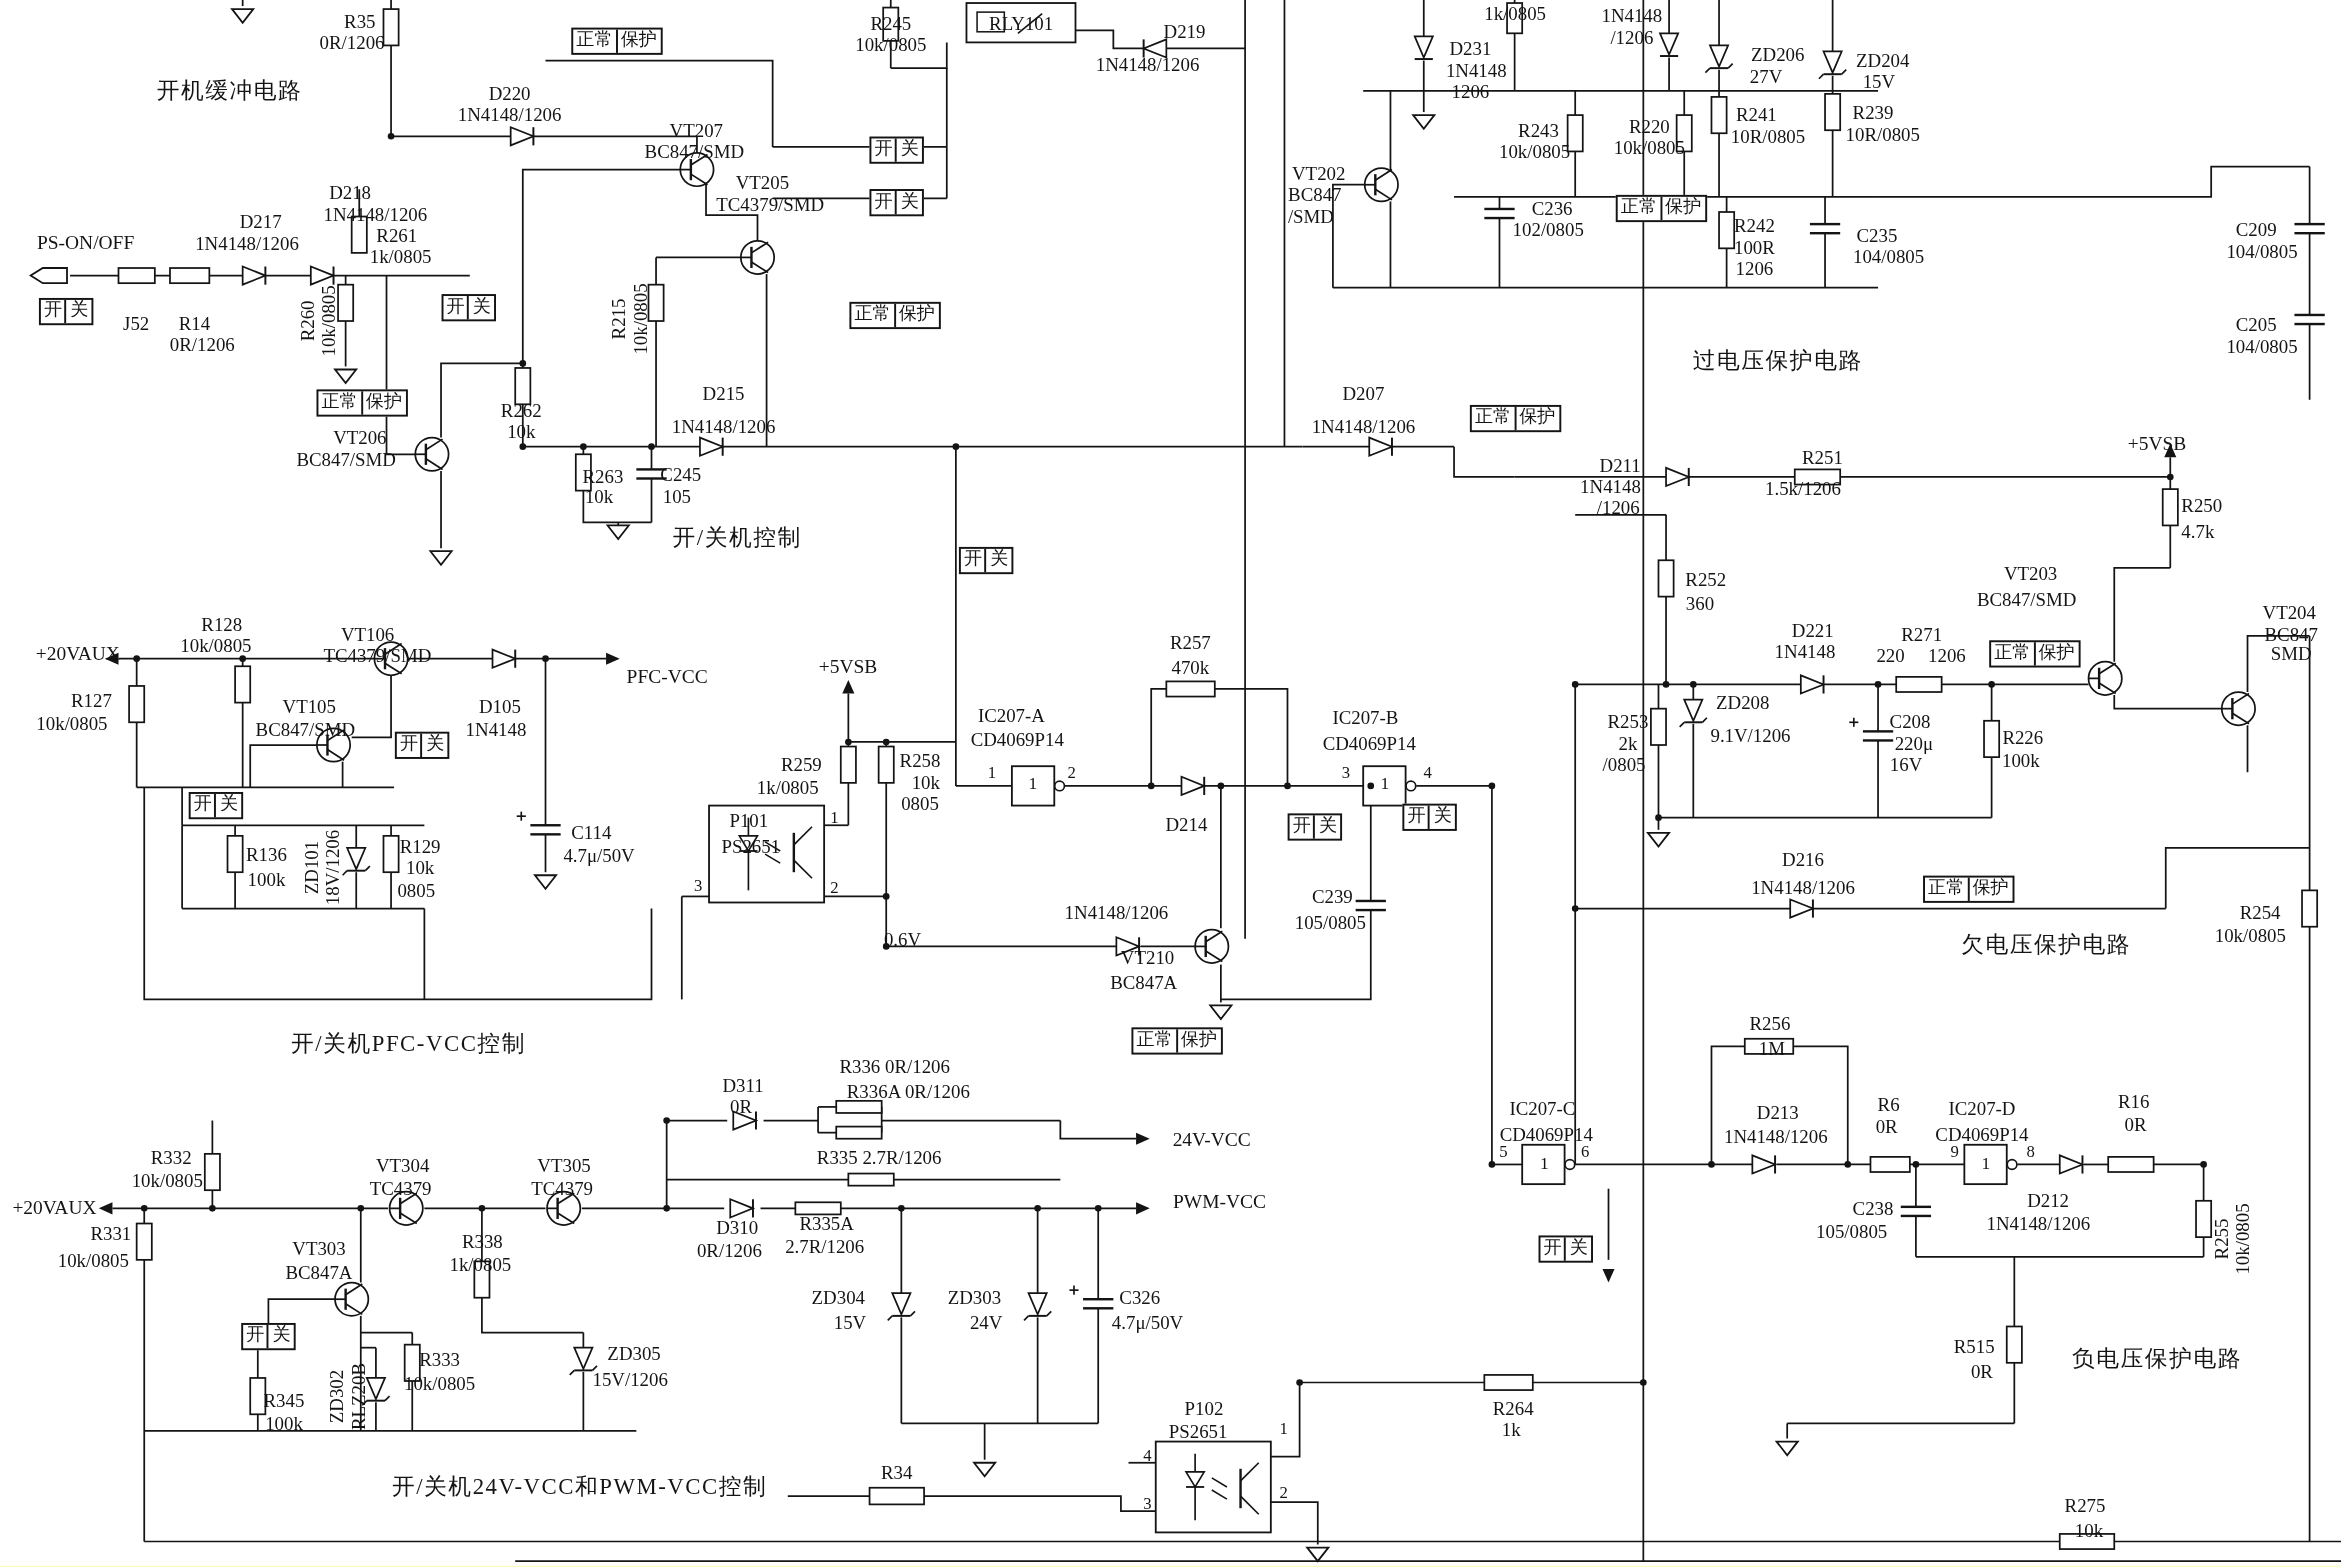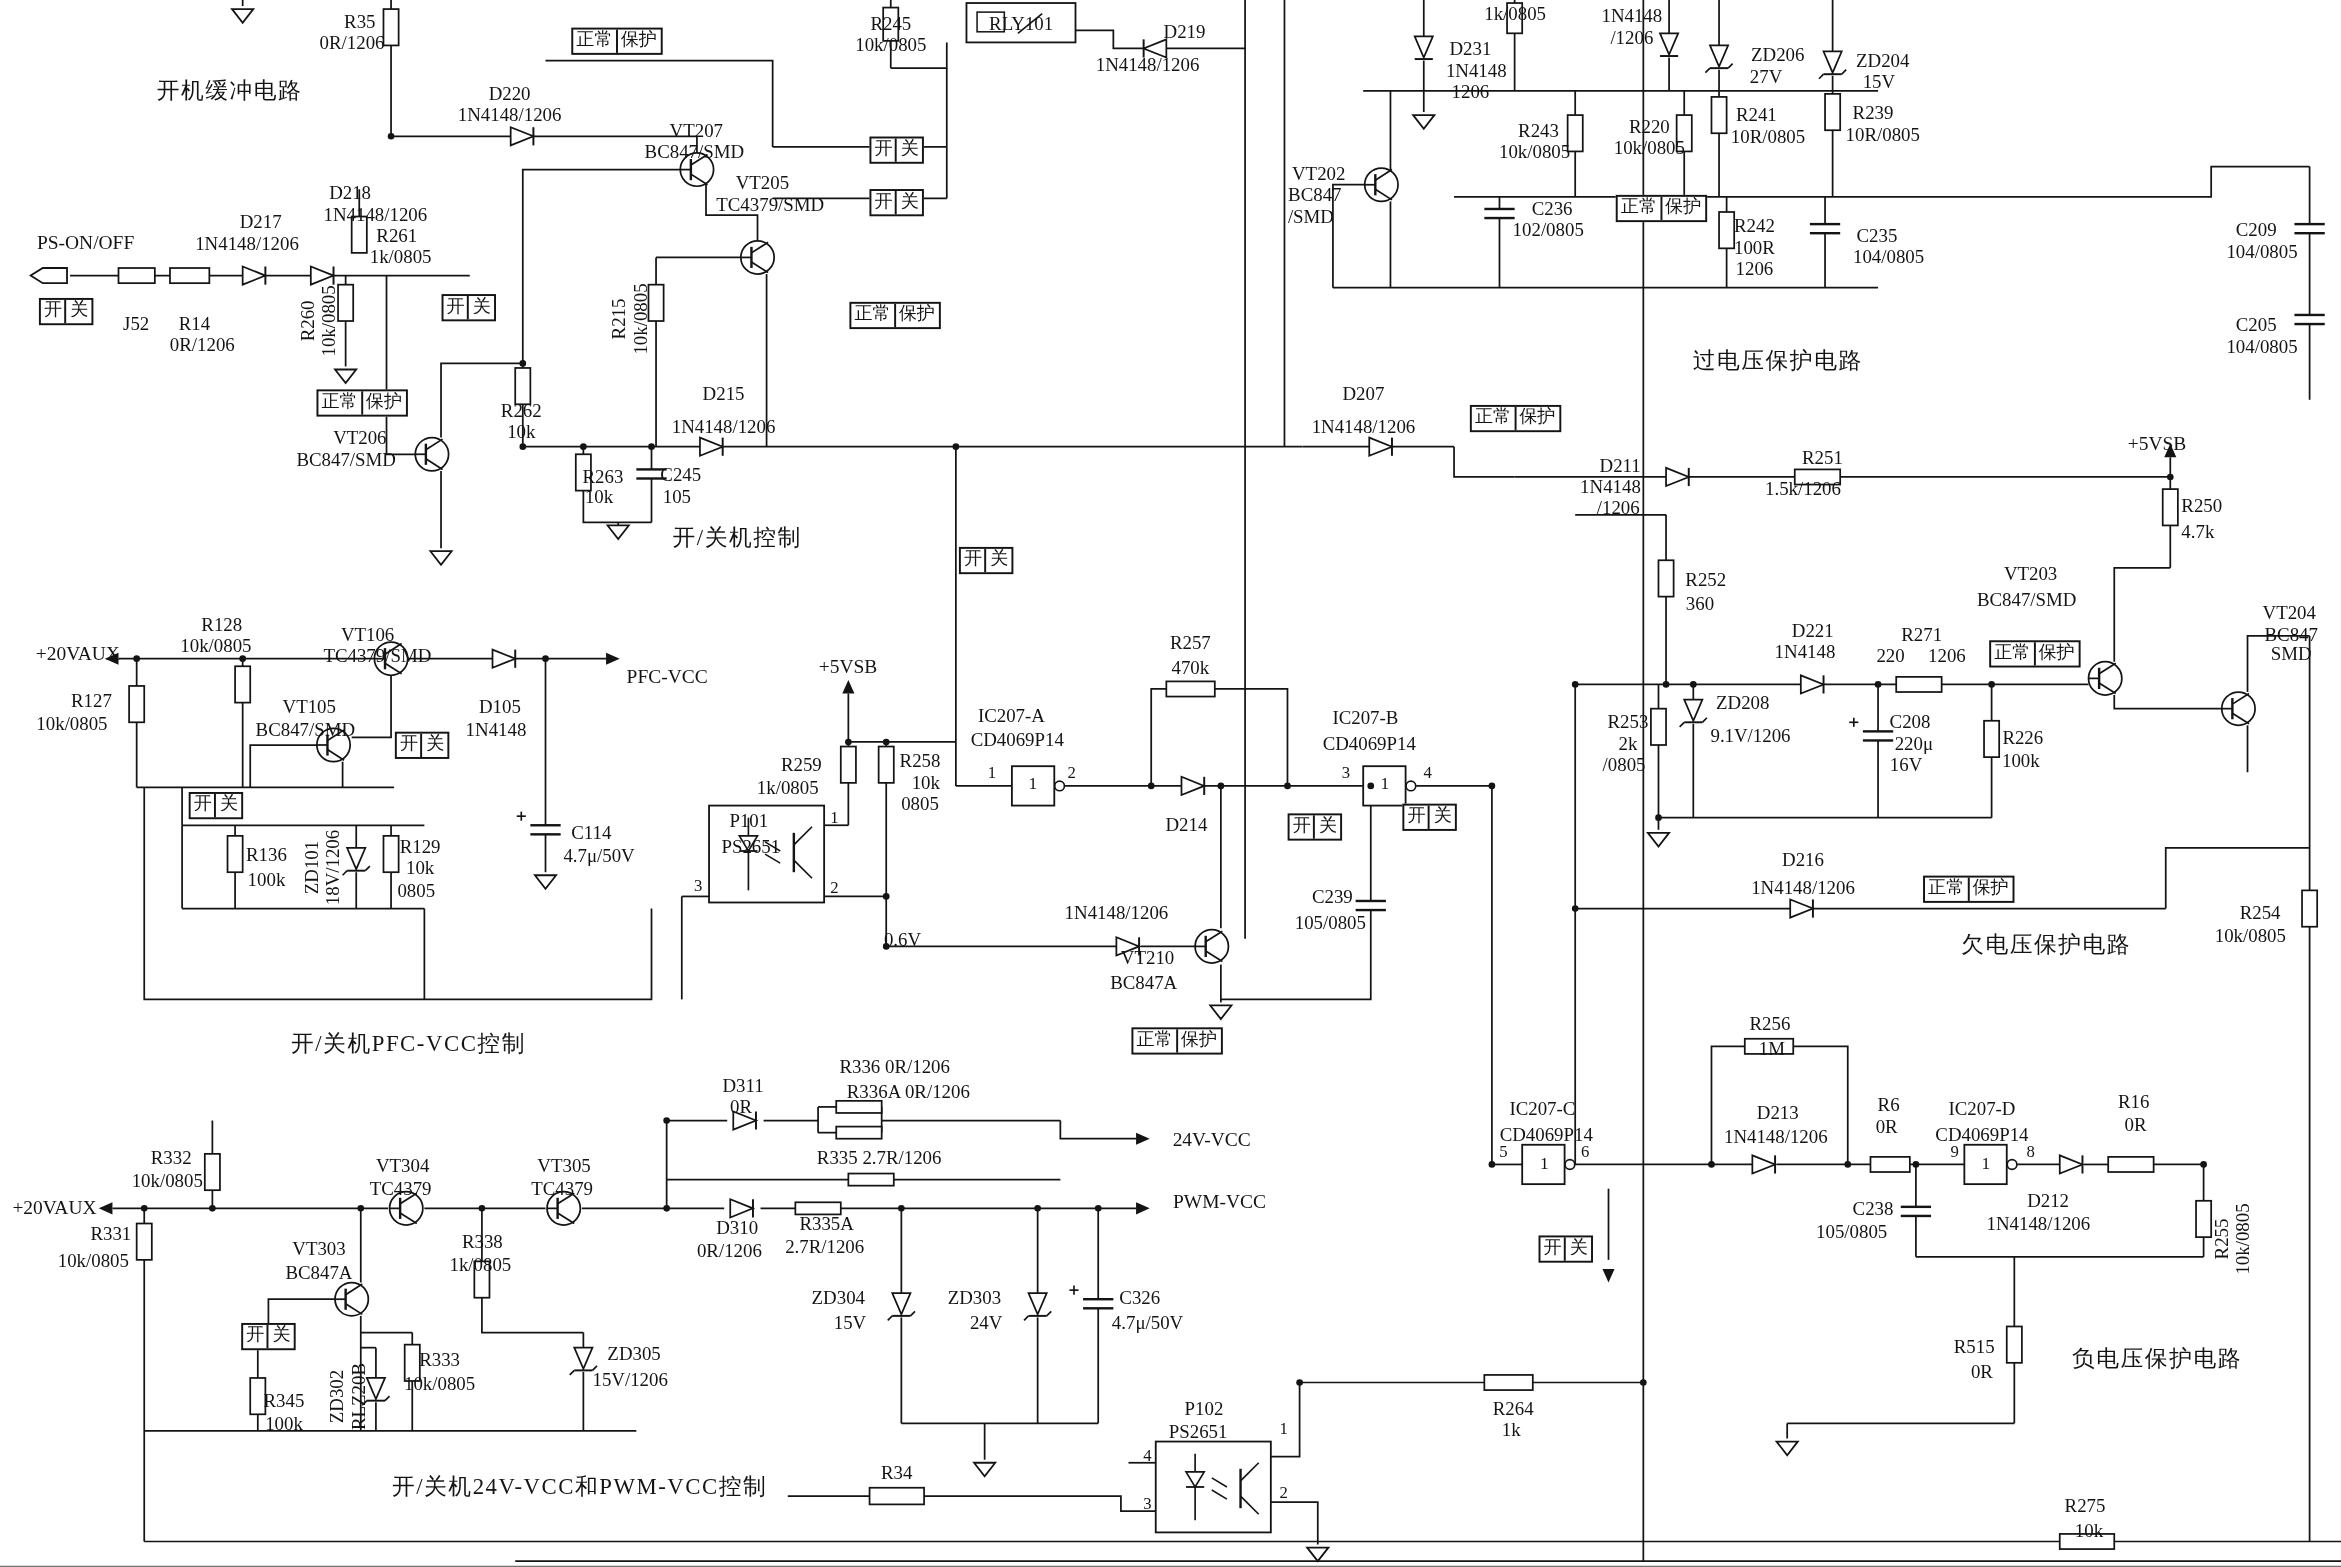--- a/index.html
+++ b/index.html
@@ -1,16 +1,16 @@
 <!DOCTYPE html>
 <html style="font-size:12.5px"><head>
 <meta charset="utf-8">
 <style>
   html,body{margin:0;padding:0;background:#fff;}
-  .stage{position:relative;width:2342px;height:1567px;overflow:hidden;background:#737373;}
+  .stage{position:relative;width:2342px;height:1567px;overflow:hidden;background:#fef9c3;}
   .canvas{position:absolute;left:0;top:0;width:1204px;height:805px;
           transform:scale(1.945);transform-origin:0 0;background:#fff;}
   #wiresvg{position:absolute;left:0;top:0;}
   #labels{position:absolute;left:0;top:0;width:1204px;height:805px;z-index:2;}
   .lb{position:absolute;transform:translate(-50%,-50%);white-space:nowrap;
       font:9.7px/1.15 "Liberation Serif",serif;color:#141414;}
   .lb.cn{font-size:11.7px;letter-spacing:0.8px;}
   .lb.net{font-size:10px;}
   .lb.pin{font-size:8.6px;}
   .lb.gm{font-size:9px;}

